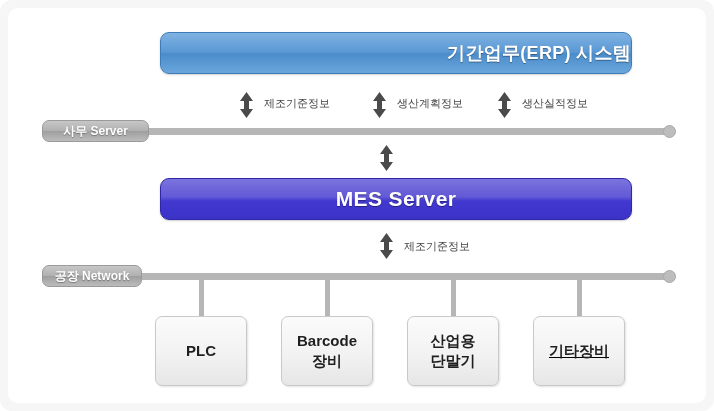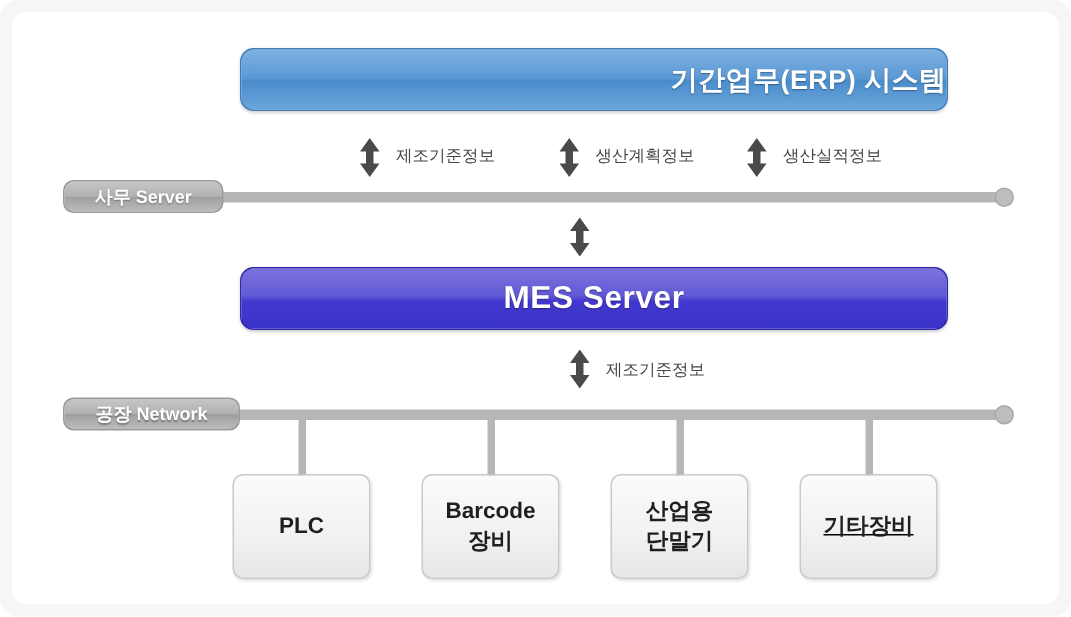--- a/index.html
+++ b/index.html
@@ -210,21 +210,21 @@
 
     <div class="dbl-arrow" style="left:371px; top:225px;">
       <svg width="15" height="26" viewBox="0 0 15 26" xmlns="http://www.w3.org/2000/svg">
         <polygon points="7.5,0 14,9 10,9 10,17 14,17 7.5,26 1,17 5,17 5,9 1,9" fill="#4a4a4a"></polygon>
       </svg>
     </div>
     <div class="flow-label" style="left:396px; top:231px;">제조기준정보</div>
 
     <div class="net-line" style="left:130px; top:265px; width:534px;"></div>
     <div class="net-cap" style="left:655px; top:262px;"></div>
-    <div class="net-pill" style="left:34px; top:257px; width:118px;">
+    <div class="net-pill" style="left:34px; top:257px; width:100px;">
       <span>공장 Network</span>
     </div>
 
     <div class="drop-line" style="left:191px; top:270px; height:40px;"></div>
     <div class="drop-line" style="left:317px; top:270px; height:40px;"></div>
     <div class="drop-line" style="left:443px; top:270px; height:40px;"></div>
     <div class="drop-line" style="left:569px; top:270px; height:40px;"></div>
 
     <div class="device-box" style="left:147px;">
       <span><span>PLC</span></span>

